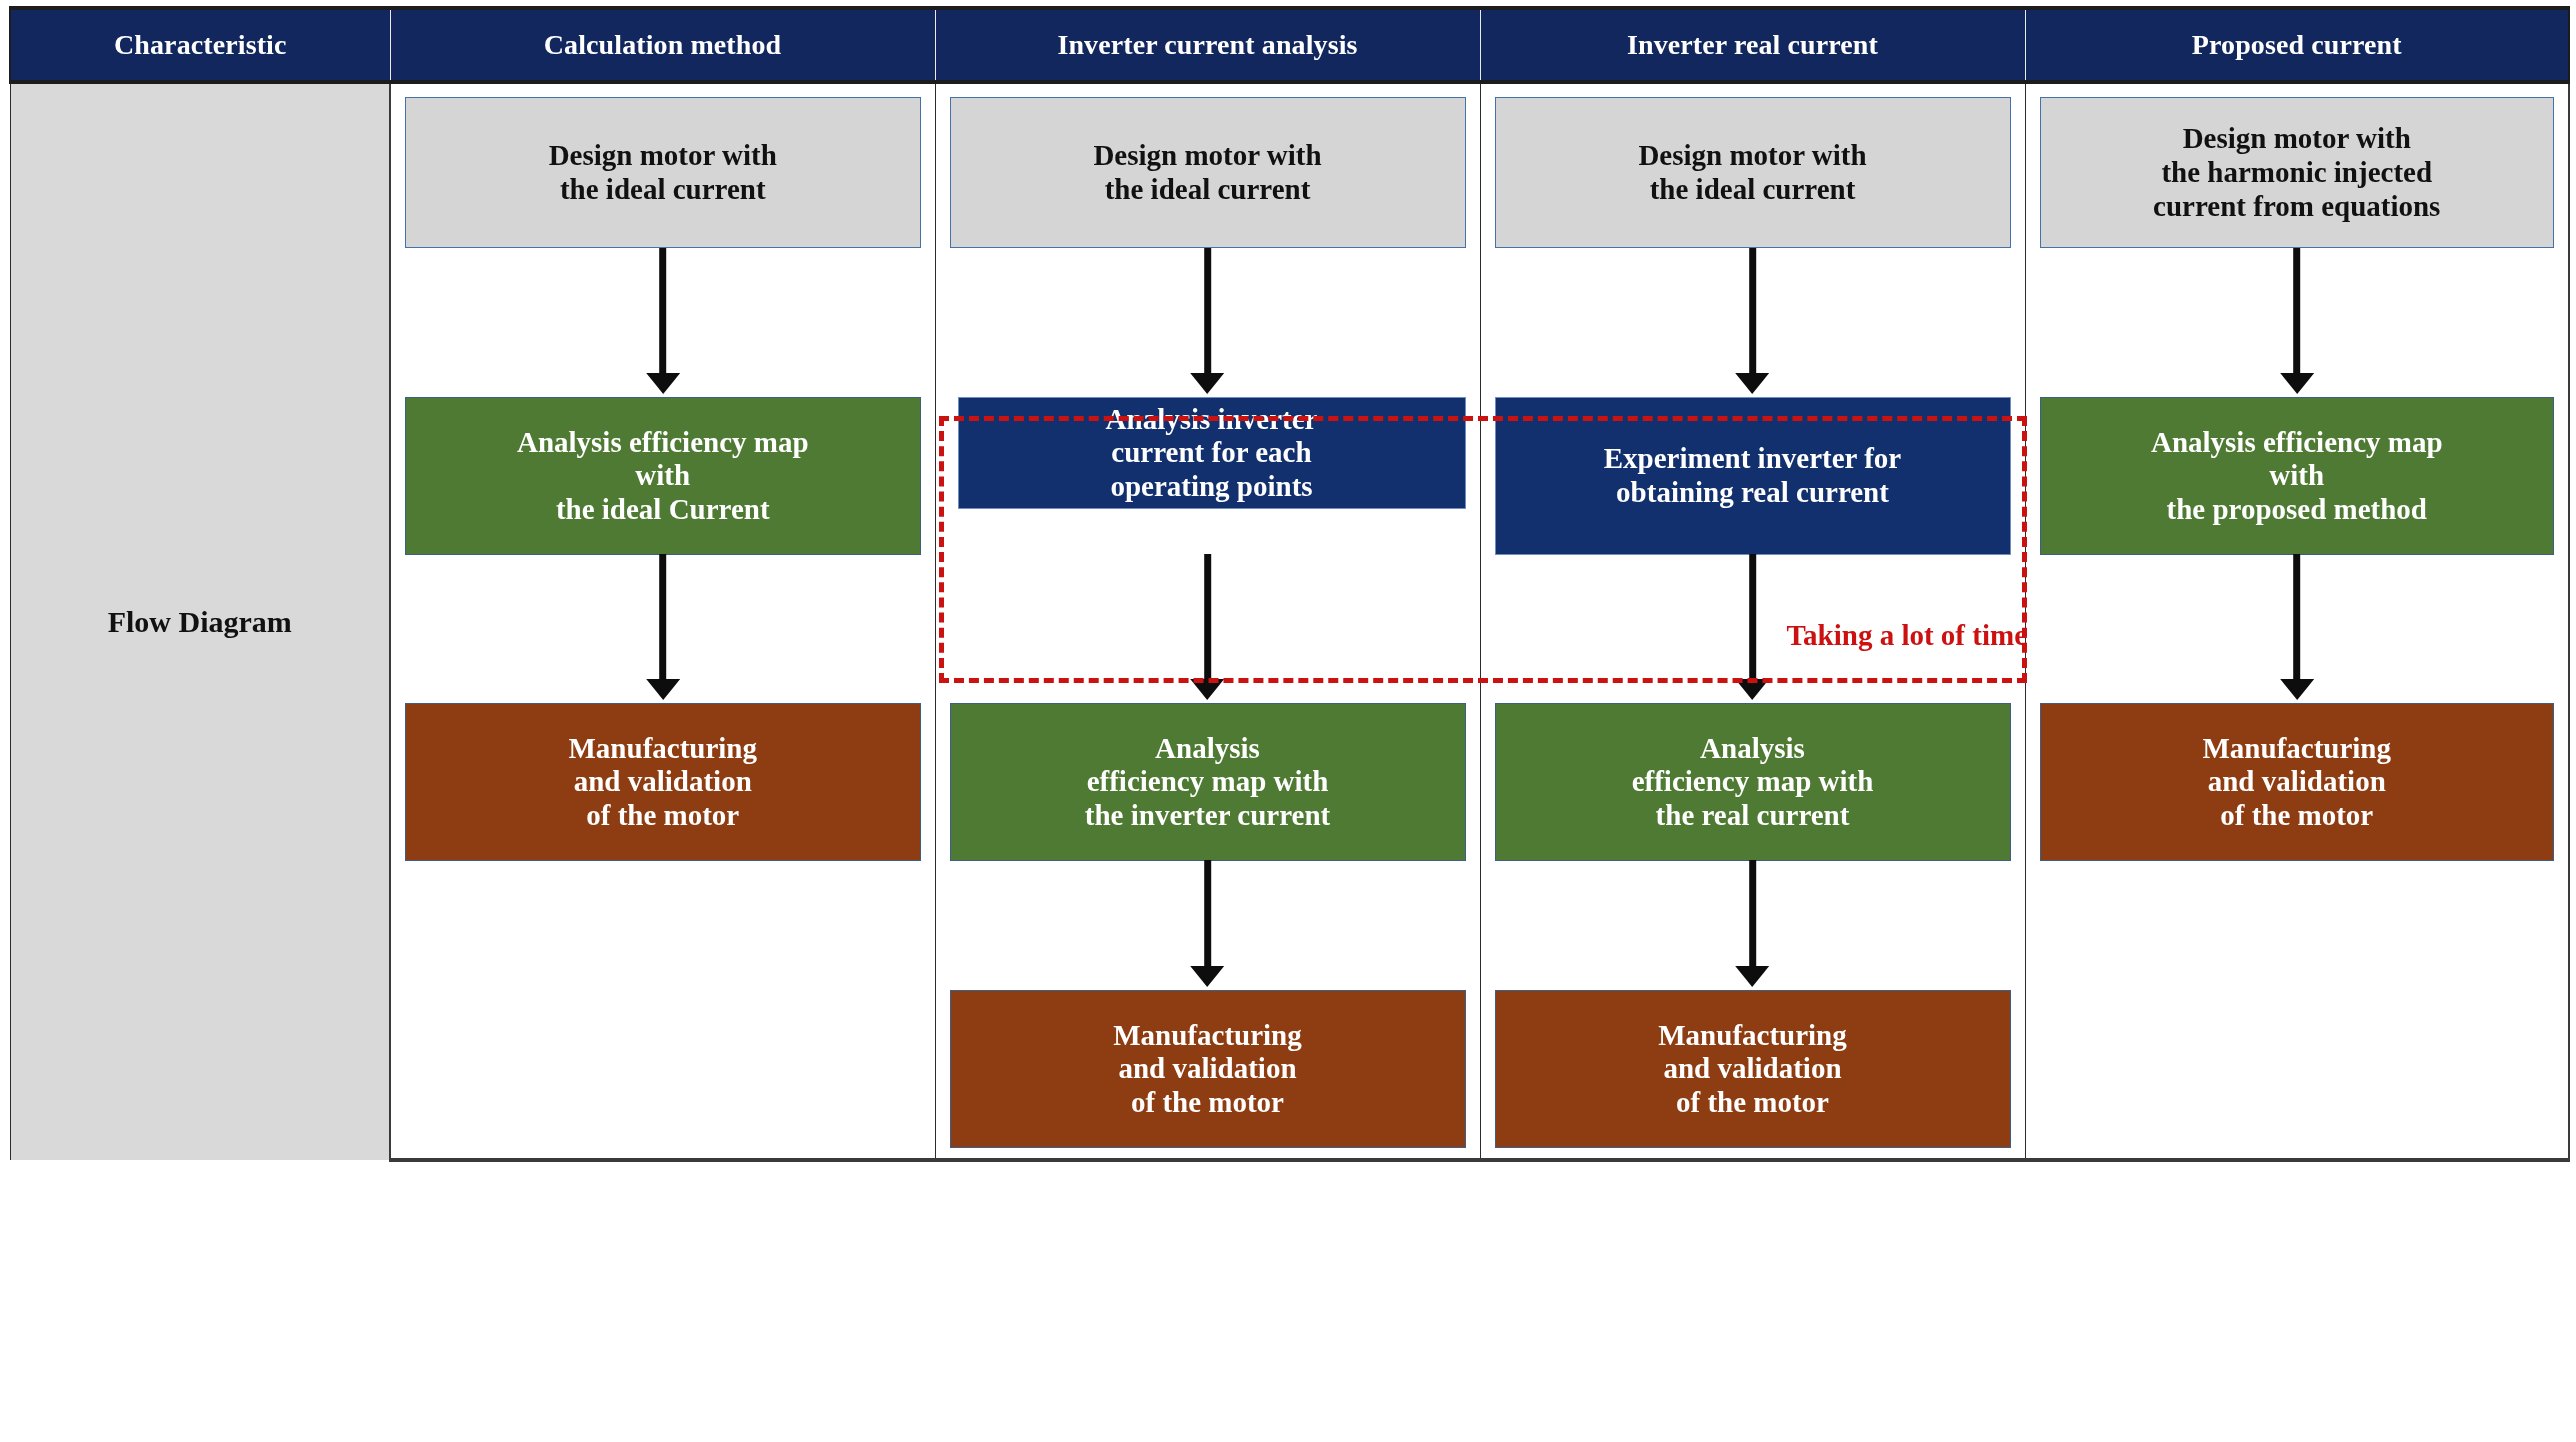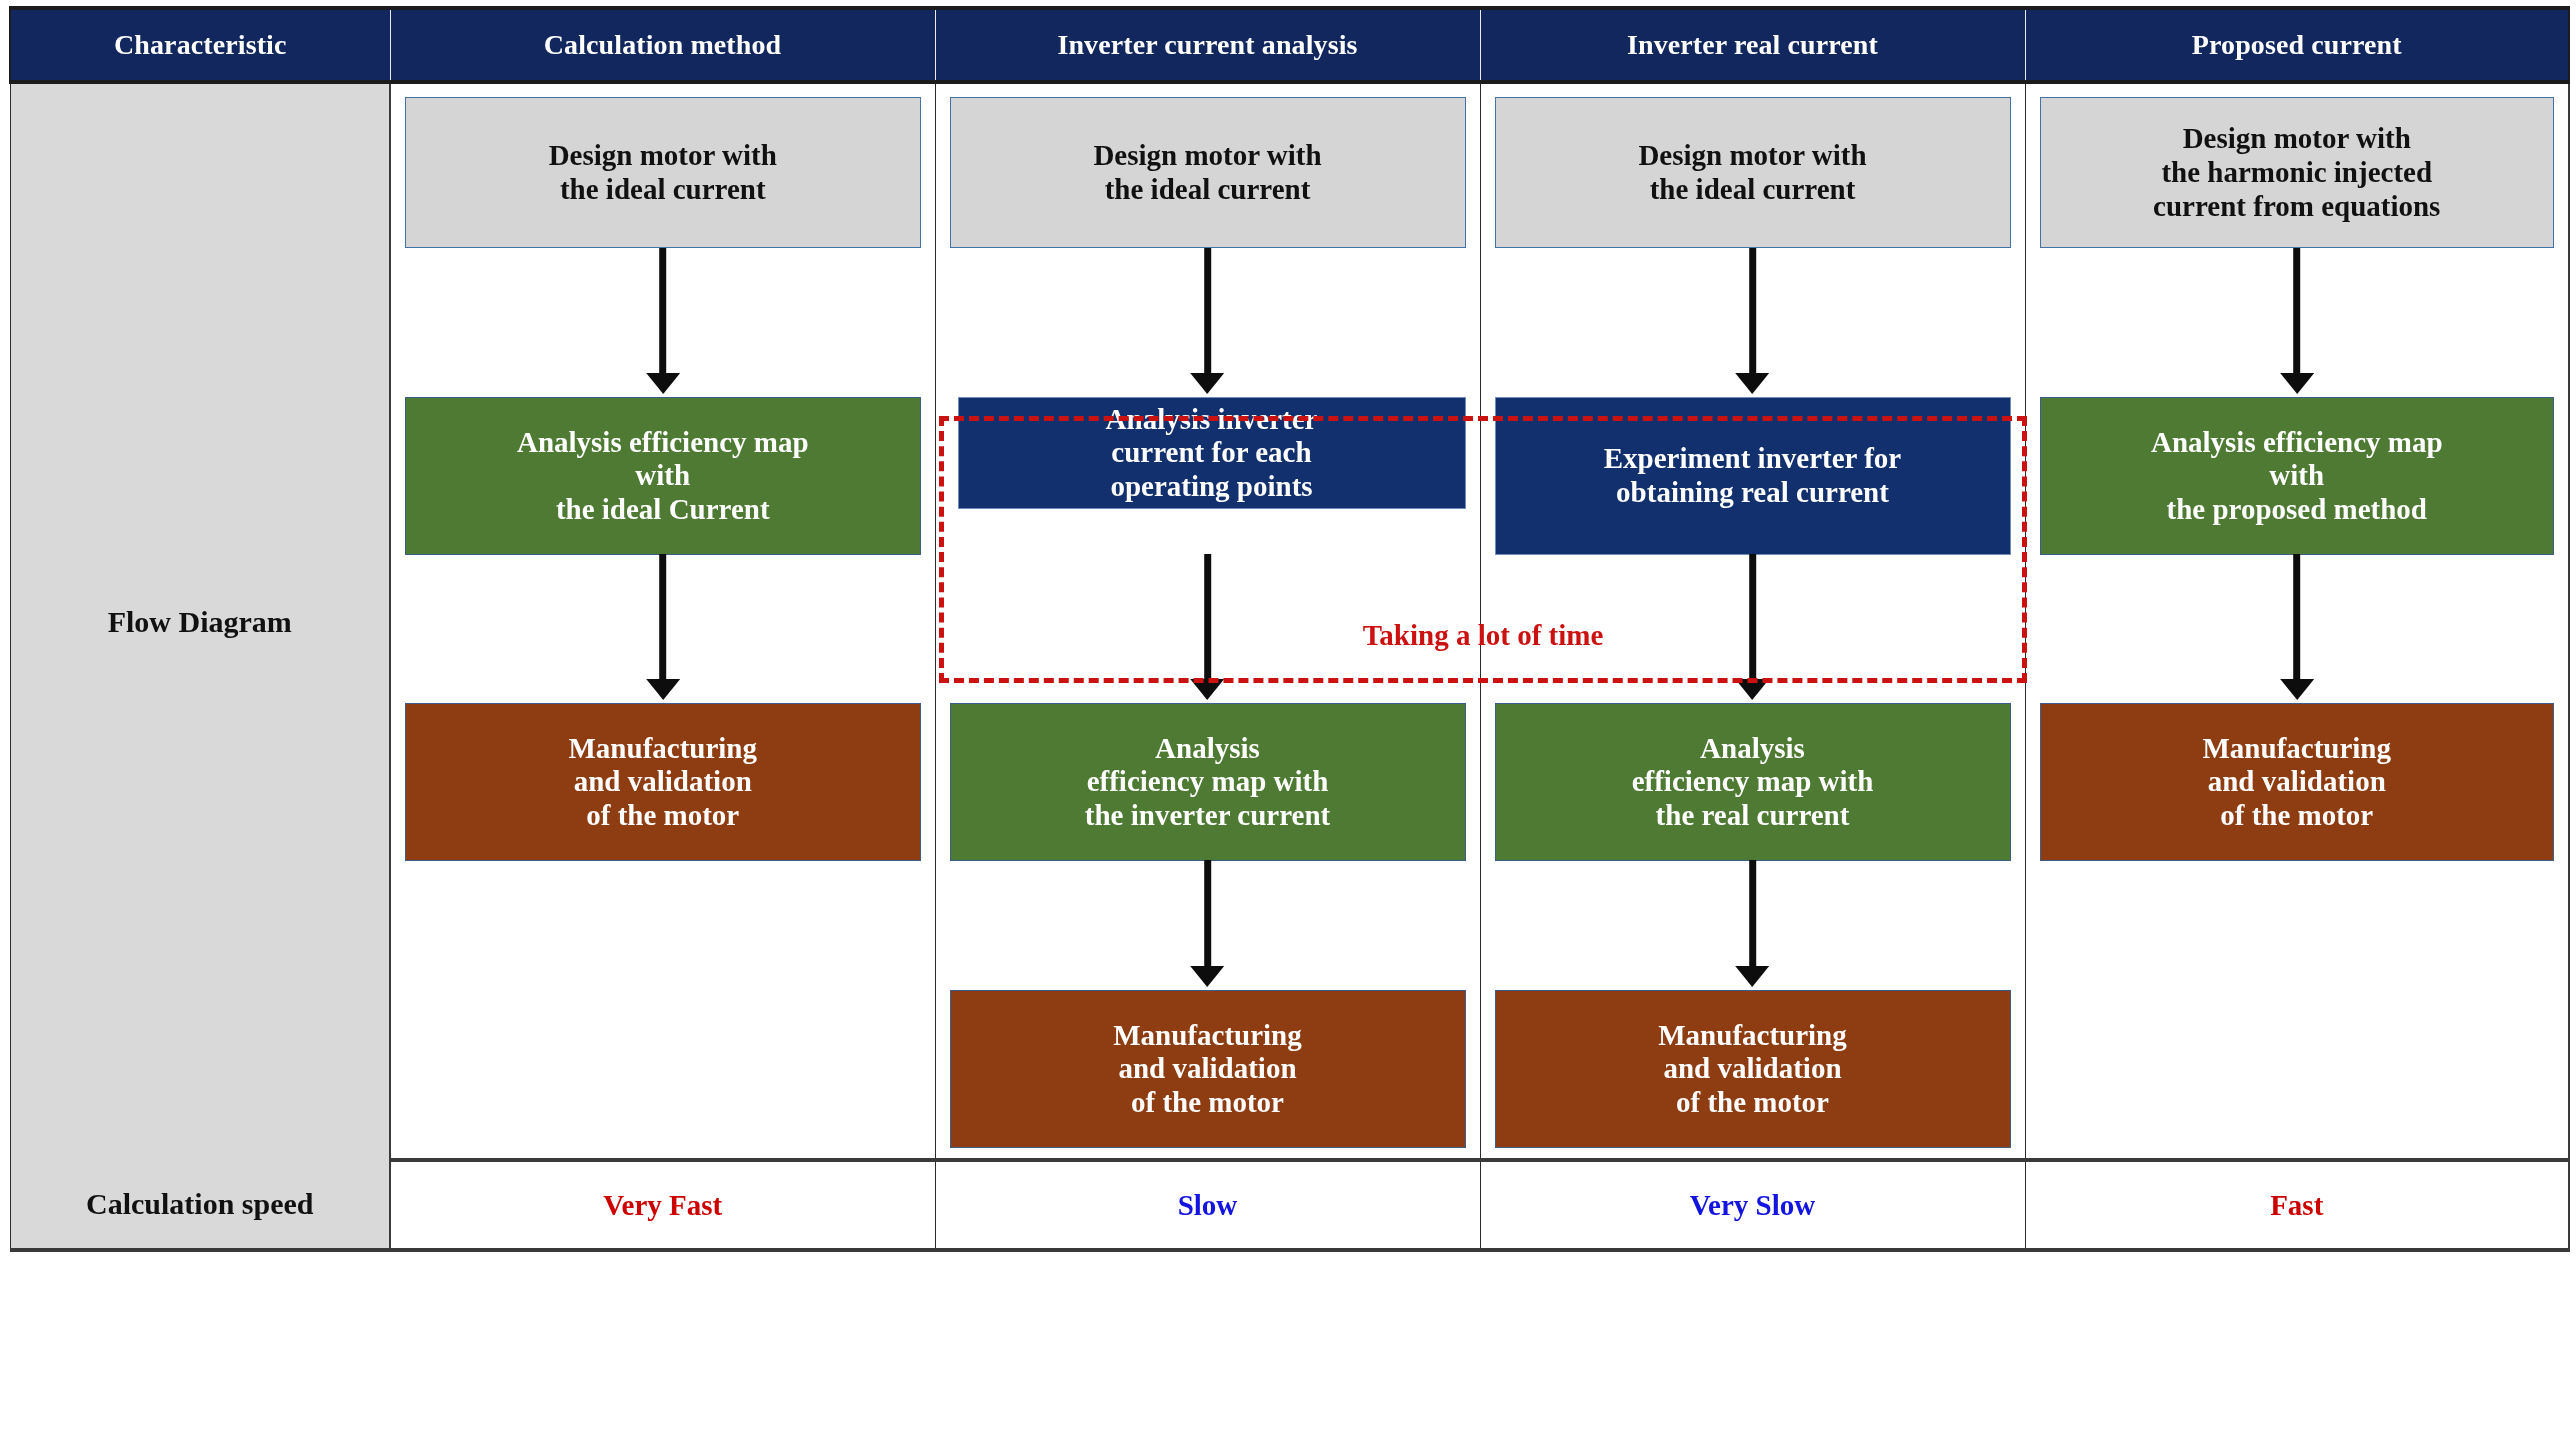--- a/index.html
+++ b/index.html
@@ -259,28 +259,21 @@
           <div class="arrow" style="top:470px;height:127px;">
                 <span class="head"></span>
               </div>
           <div class="node brown" style="top:619px;height:158px;">
             <span class="txt">Manufacturing<br>and validation<br>of the motor</span>
           </div>
         </div>
       </td>
     </tr>
 
-    <tr>
-      <td class="charlabel metriclabel">Calculation speed</td>
-      <td class="metric firstm"><span class="v-red">Very Fast</span></td>
-      <td class="metric"><span class="v-blue">Slow</span></td>
-      <td class="metric"><span class="v-blue">Very Slow</span></td>
-      <td class="metric lastm"><span class="v-red">Fast</span></td>
-    </tr>
 
   </tbody>
     </table>
 
   <div class="dashbox" style="left:939px;top:416px;width:1088px;height:267px;"></div>
-  <div class="dashlabel" style="left:939px;top:619px;width:1088px;">Taking a lot of time</div>
+  <div class="dashlabel" style="left:939px;top:619px;width:1088px;text-align:right;">Taking a lot of time</div>
 
 </div>
 
 
 </body></html>

